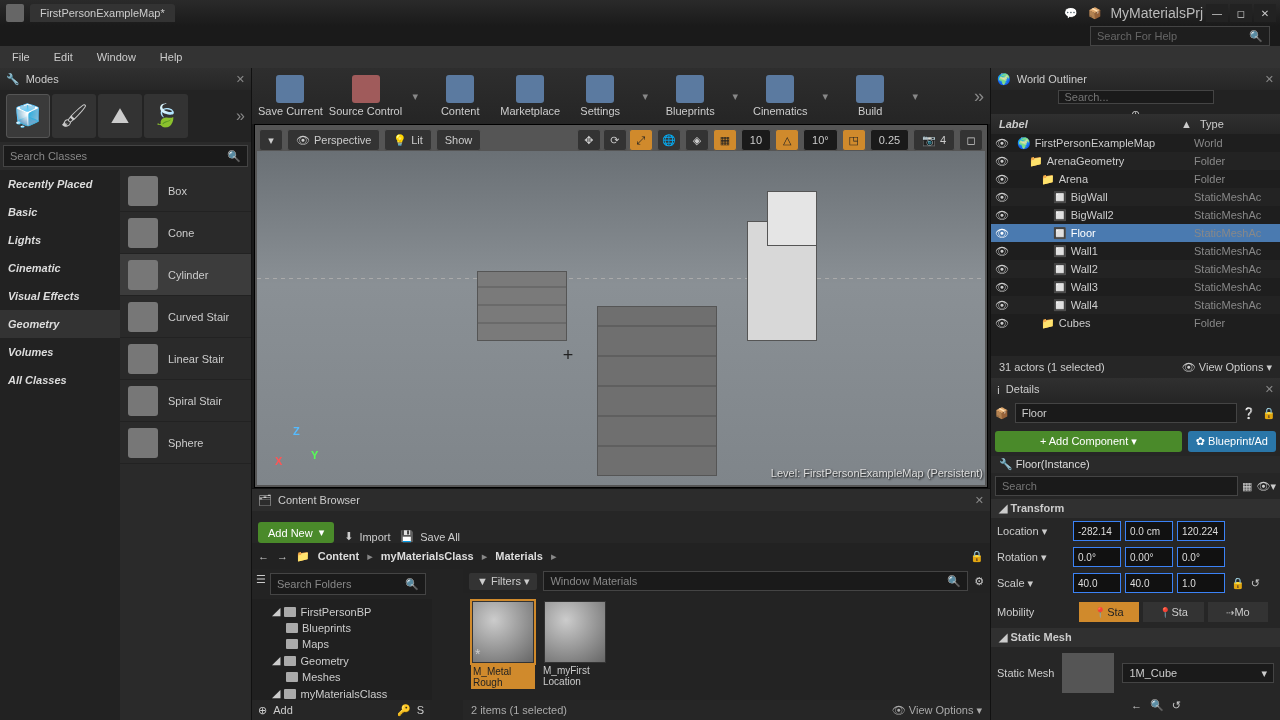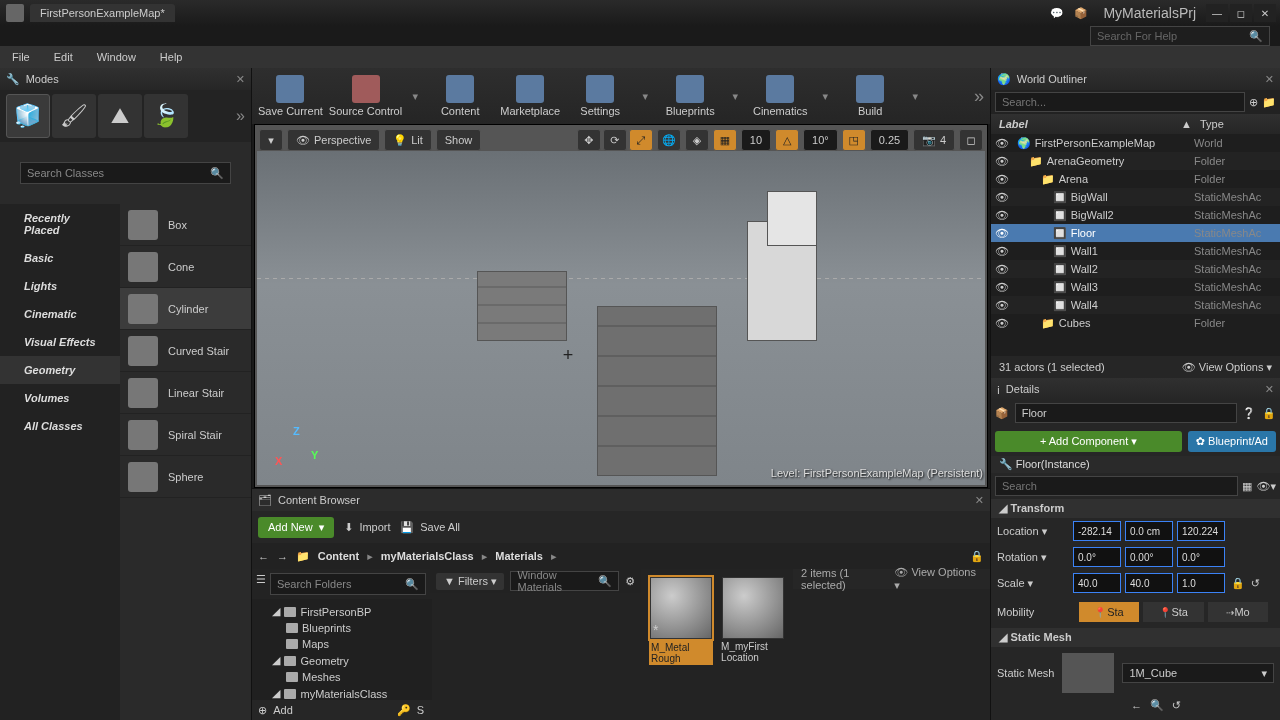--- a/index.html
+++ b/index.html
@@ -2,43 +2,43 @@
 <html><head>
 <meta charset="utf-8">
 <style>
 * { margin: 0; padding: 0; box-sizing: border-box; font-family: "Segoe UI", Tahoma, sans-serif; font-size: 11px; }
 body { background: #1a1a1a; color: #ccc; width: 1280px; height: 720px; overflow: hidden; display: flex; flex-direction: column; user-select: none; }
 .titlebar { height: 26px; background: linear-gradient(#2a2a2a,#1a1a1a); display: flex; align-items: center; padding: 0 4px; justify-content: space-between; }
 .ue-logo { width: 18px; height: 18px; background: #666; border-radius: 2px; margin: 0 6px 0 2px; }
 .tab-doc { background: #333; padding: 3px 10px; border-radius: 3px 3px 0 0; margin-right: 4px; font-size: 11px; }
 .title-spacer { flex: 1; }
 .titlebar .icon-btn { width: 20px; height: 20px; display: flex; align-items: center; justify-content: center; margin: 0 2px; color: #aaa; }
-.project-name { font-size: 14px; color: #bbb; margin: 0 10px; }
+.project-name { font-size: 14px; color: #bbb; margin: 0 3px; }
 .win-controls { display: flex; gap: 2px; }
 .win-btn { width: 22px; height: 18px; background: #222; display: flex; align-items: center; justify-content: center; font-size: 10px; }
 .search-help { width: 180px; height: 20px; background: #1e1e1e; border: 1px solid #444; display: flex; align-items: center; padding: 0 6px; margin: 0 6px; color: #666; }
 .search-help .mag { margin-left: auto; }
 
 .menubar { height: 22px; background: #333; display: flex; align-items: stretch; }
 .menu-item { padding: 0 12px; display: flex; align-items: center; }
 
 .main-row { flex: 1; display: flex; min-height: 0; }
 .modes-panel { width: 252px; background: #2a2a2a; display: flex; flex-direction: column; border-right: 1px solid #111; }
 .panel-header { height: 22px; background: linear-gradient(#303030,#262626); display: flex; align-items: center; padding: 0 6px; gap: 6px; }
 .panel-header .title { flex: 1; }
 .panel-header .close { color: #888; }
 .modes-top { height: 52px; display: flex; align-items: center; padding: 0 6px; gap: 2px; background: #232323; }
 .mode-btn { width: 44px; height: 44px; background: #333; border-radius: 3px; display: flex; align-items: center; justify-content: center; font-size: 22px; }
 .mode-btn.active { background: #3a3a3a; border: 1px solid #555; }
 .mode-expand { margin-left: auto; font-size: 16px; color: #888; }
-.search-box { margin: 20px; height: 22px; background: #1a1a1a; border: 1px solid #444; display: flex; align-items: center; padding: 0 6px; color: #888; }
+.search-box { margin: 3px; height: 22px; background: #1a1a1a; border: 1px solid #444; display: flex; align-items: center; padding: 0 6px; color: #888; }
 .search-box .mag { margin-left: auto; }
 .modes-body { flex: 1; display: flex; min-height: 0; }
 .modes-cats { width: 120px; background: #222; display: flex; flex-direction: column; }
-.cat { padding: 8px 24px; font-style: italic; font-weight: bold; color: #ddd; }
+.cat { padding: 8px 8px; font-style: italic; font-weight: bold; color: #ddd; }
 .cat.sel { background: #333; }
 .modes-list { flex: 1; overflow: auto; }
 .place-item { height: 42px; display: flex; align-items: center; gap: 10px; padding: 0 8px; border-bottom: 1px solid #222; }
 .place-item .swatch { width: 30px; height: 30px; background: #777; border-radius: 3px; }
 .place-item.sel { background: #3c3c3c; }
 
 .center-col { flex: 1; display: flex; flex-direction: column; min-width: 0; }
 .toolbar { height: 56px; background: linear-gradient(#2e2e2e,#252525); display: flex; align-items: center; padding: 0 6px; gap: 6px; }
 .tbtn { display: flex; flex-direction: column; align-items: center; justify-content: center; min-width: 64px; height: 50px; gap: 2px; }
 .tbtn .ticon { width: 28px; height: 28px; background: #5b7aa0; border-radius: 3px; }
@@ -57,45 +57,45 @@
 .scene { position: absolute; inset: 26px 2px 2px 2px; background: linear-gradient(#6a7075 0%, #8a9095 40%, #7f858a 100%); overflow: hidden; }
 .block { position: absolute; background: linear-gradient(135deg,#888,#666); border: 1px solid #555; }
 .grid-line { position: absolute; left: 0; right: 0; height: 1px; background: repeating-linear-gradient(90deg,#aaa 0 4px,transparent 4px 8px); }
 .axis { position: absolute; left: 18px; bottom: 18px; width: 40px; height: 40px; font-size: 9px; }
 .ax { position: absolute; font-weight: bold; }
 .vp-footer { position: absolute; right: 2px; bottom: 6px; color: #ddd; text-shadow: 1px 1px 2px #000; }
 .cross { position: absolute; left: 42%; top: 58%; color: #222; font-size: 18px; }
 
 .content-browser { height: 232px; background: #232323; display: flex; flex-direction: column; border-top: 1px solid #111; }
 .cb-header { height: 22px; background: #2c2c2c; display: flex; align-items: center; padding: 0 6px; gap: 6px; }
-.cb-actions { height: 32px; display: flex; align-items: center; padding: 0 6px; gap: 10px; background: #262626; }
+.cb-actions { height: 32px; display: flex; align-items: flex-end; padding: 0 6px; gap: 10px; background: #262626; }
 .addnew { background: #4a8a2a; color: #fff; padding: 4px 10px; border-radius: 3px; display: flex; align-items: center; gap: 6px; }
 .cb-act { display: flex; align-items: center; gap: 6px; color: #ccc; }
 .cb-path { height: 26px; display: flex; align-items: center; padding: 0 6px; gap: 8px; background: #222; }
 .crumb { font-weight: bold; color: #ddd; }
 .sep { color: #888; }
 .cb-body { flex: 1; display: flex; min-height: 0; }
 .cb-tree { width: 180px; background: #202020; padding: 4px 0; overflow: hidden; }
 .tree-row { padding: 2px 6px; display: flex; align-items: center; gap: 4px; white-space: nowrap; }
 .folder-ic { width: 12px; height: 10px; background: #aaa; border-radius: 1px; display: inline-block; }
-.cb-right { flex: 1; display: flex; flex-direction: row; }
+.cb-right { flex: 1; display: flex; flex-direction: column; margin-left: 33px; }
 .cb-filter { height: 24px; display: flex; align-items: center; gap: 6px; padding: 0 6px; background: #222; }
 .filter-btn { background: #333; padding: 2px 8px; border-radius: 2px; }
 .cb-search { flex: 1; background: #1a1a1a; border: 1px solid #444; height: 20px; padding: 0 6px; display: flex; align-items: center; color: #888; }
 .cb-grid { flex: 1; display: flex; gap: 8px; padding: 8px; }
 .asset { width: 64px; display: flex; flex-direction: column; align-items: center; }
 .asset .thumb { width: 62px; height: 62px; background: radial-gradient(circle at 35% 30%, #ccc, #666); border: 1px solid #333; }
 .asset.sel .thumb { outline: 2px solid #d08a2c; }
 .asset .alabel { font-size: 10px; text-align: left; margin-top: 2px; line-height: 1.1; }
 .asset.sel .alabel { background: #d08a2c; color: #222; padding: 1px 2px; }
 .cb-foot { height: 20px; display: flex; align-items: center; justify-content: space-between; padding: 0 8px; background: #262626; font-size: 10px; color: #aaa; }
 
 .right-col { width: 290px; display: flex; flex-direction: column; background: #262626; border-left: 1px solid #111; }
 .outliner { flex: 0 0 310px; display: flex; flex-direction: column; }
-.ol-search { height: 24px; display: flex; align-items: center; padding: 0 4px; gap: 4px; background: #222; }
+.ol-search { height: 24px; display: flex; align-items: center; padding: 0 4px; gap: 4px; background: #222; flex-direction: column; }
 .ol-search input { flex: 1; background: #1a1a1a; border: 1px solid #444; height: 20px; color: #ccc; padding: 0 6px; }
 .ol-header-row { height: 20px; background: linear-gradient(#303030,#262626); display: flex; align-items: center; padding: 0 8px; gap: 8px; }
 .ol-header-row .col-label { flex: 1; font-style: italic; font-weight: bold; }
 .ol-list { flex: 1; overflow: auto; background: #1e1e1e; }
 .ol-row { height: 18px; display: flex; align-items: center; padding: 0 4px; gap: 4px; font-size: 10px; white-space: nowrap; }
 .ol-row .eye { width: 14px; text-align: center; }
 .ol-row .name { flex: 1; overflow: hidden; text-overflow: ellipsis; }
 .ol-row .type { width: 82px; color: #888; overflow: hidden; }
 .ol-row.sel { background: #4a7ab0; color: #fff; }
 .ol-row.alt { background: #232323; }

